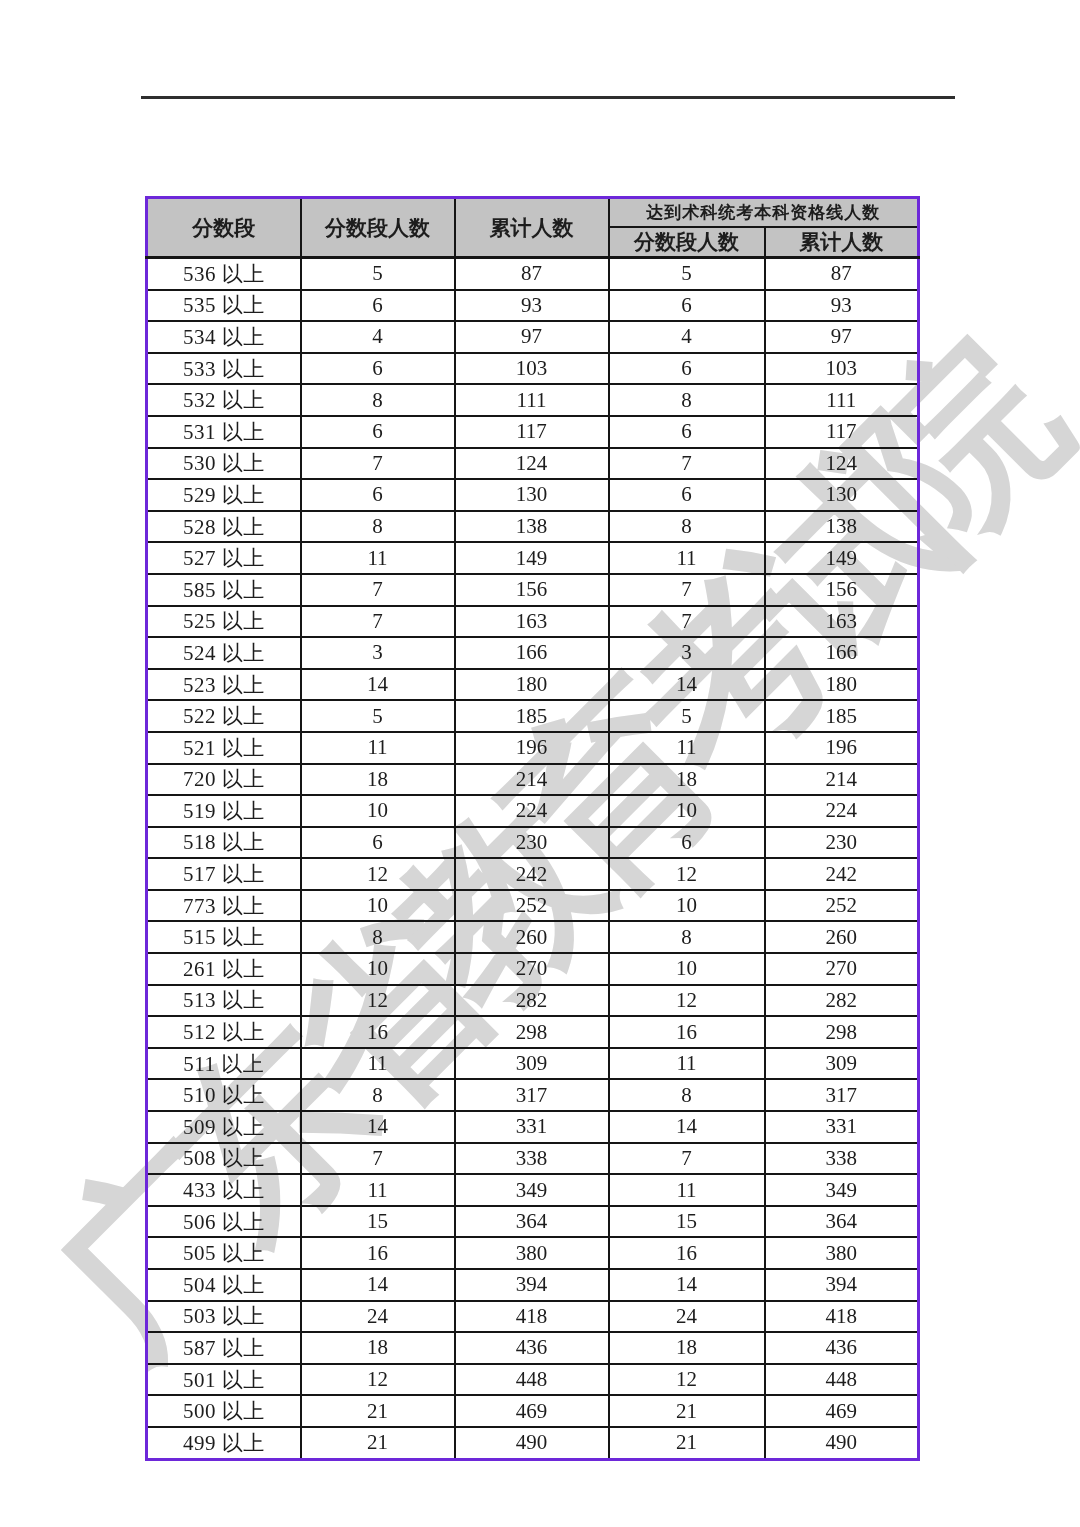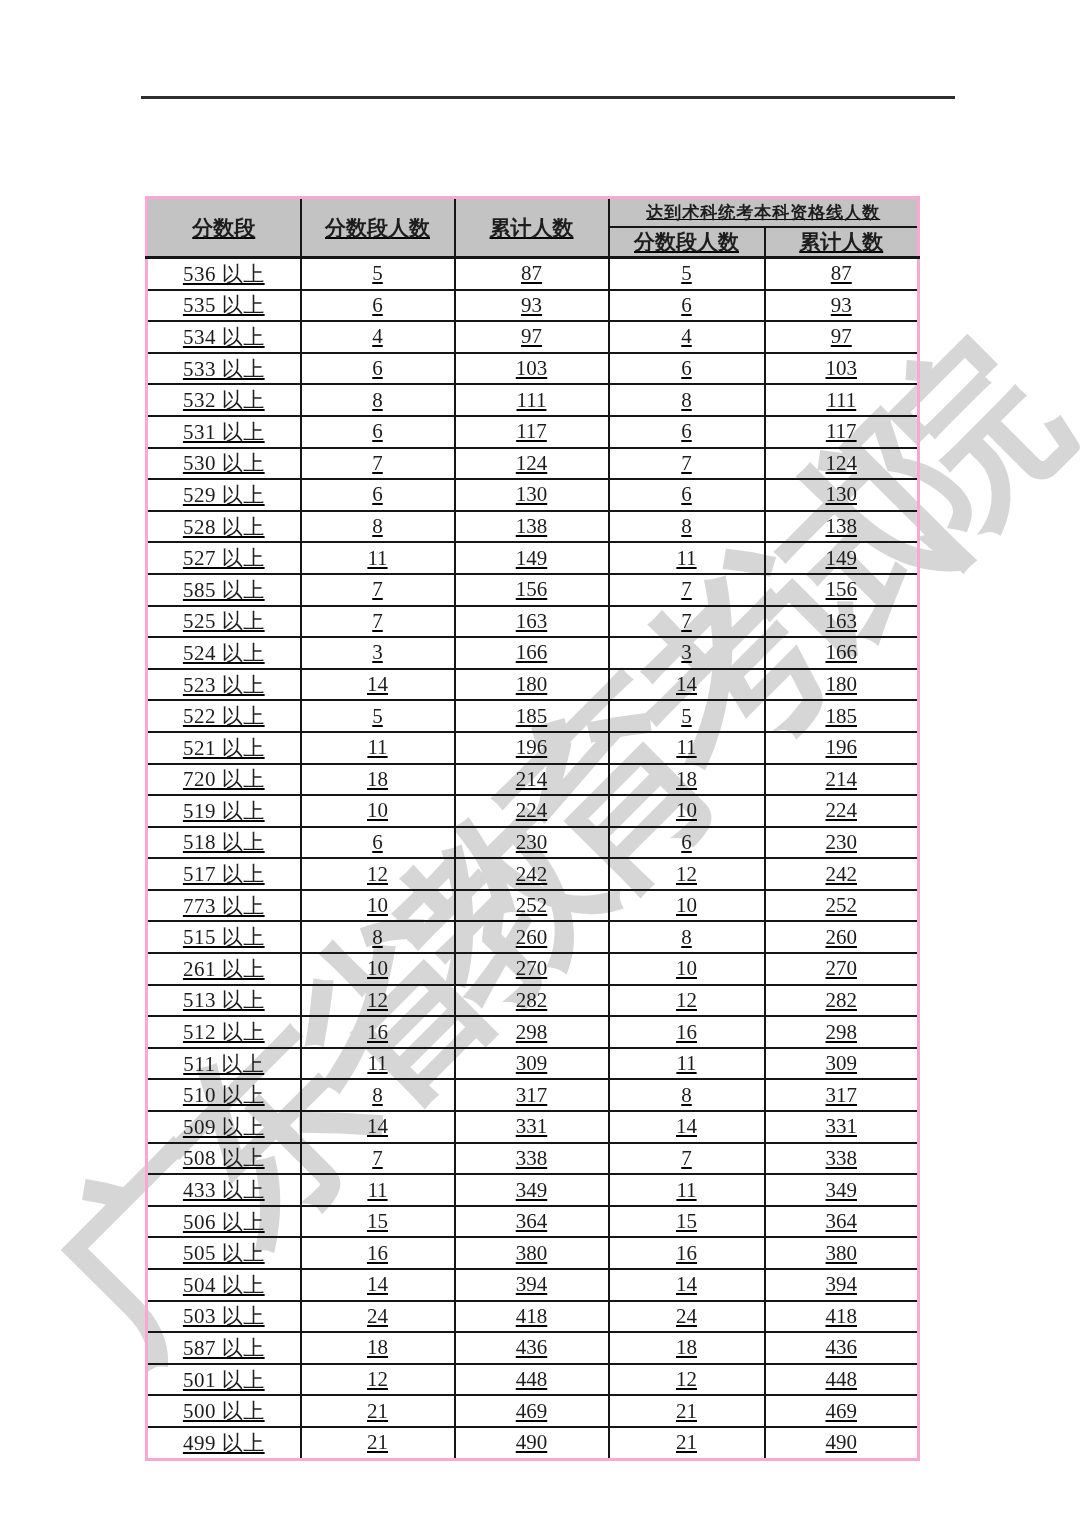--- a/index.html
+++ b/index.html
@@ -36,22 +36,21 @@
     user-select: none;
   }
   table.score-table {
     position: absolute;
     left: 145px;
     top: 196px;
     border-collapse: collapse;
     table-layout: fixed;
     z-index: 2;
     background: transparent;
-    border: 3px solid #f9a8d4;
-    text-decoration: underline;
+    border: 3px solid #6d28d9;
   }
   table.score-table th,
   table.score-table td {
     border: 2px solid #151515;
     text-align: center;
     vertical-align: middle;
     padding: 0;
     color: #1d1d1d;
   }
   thead th {

